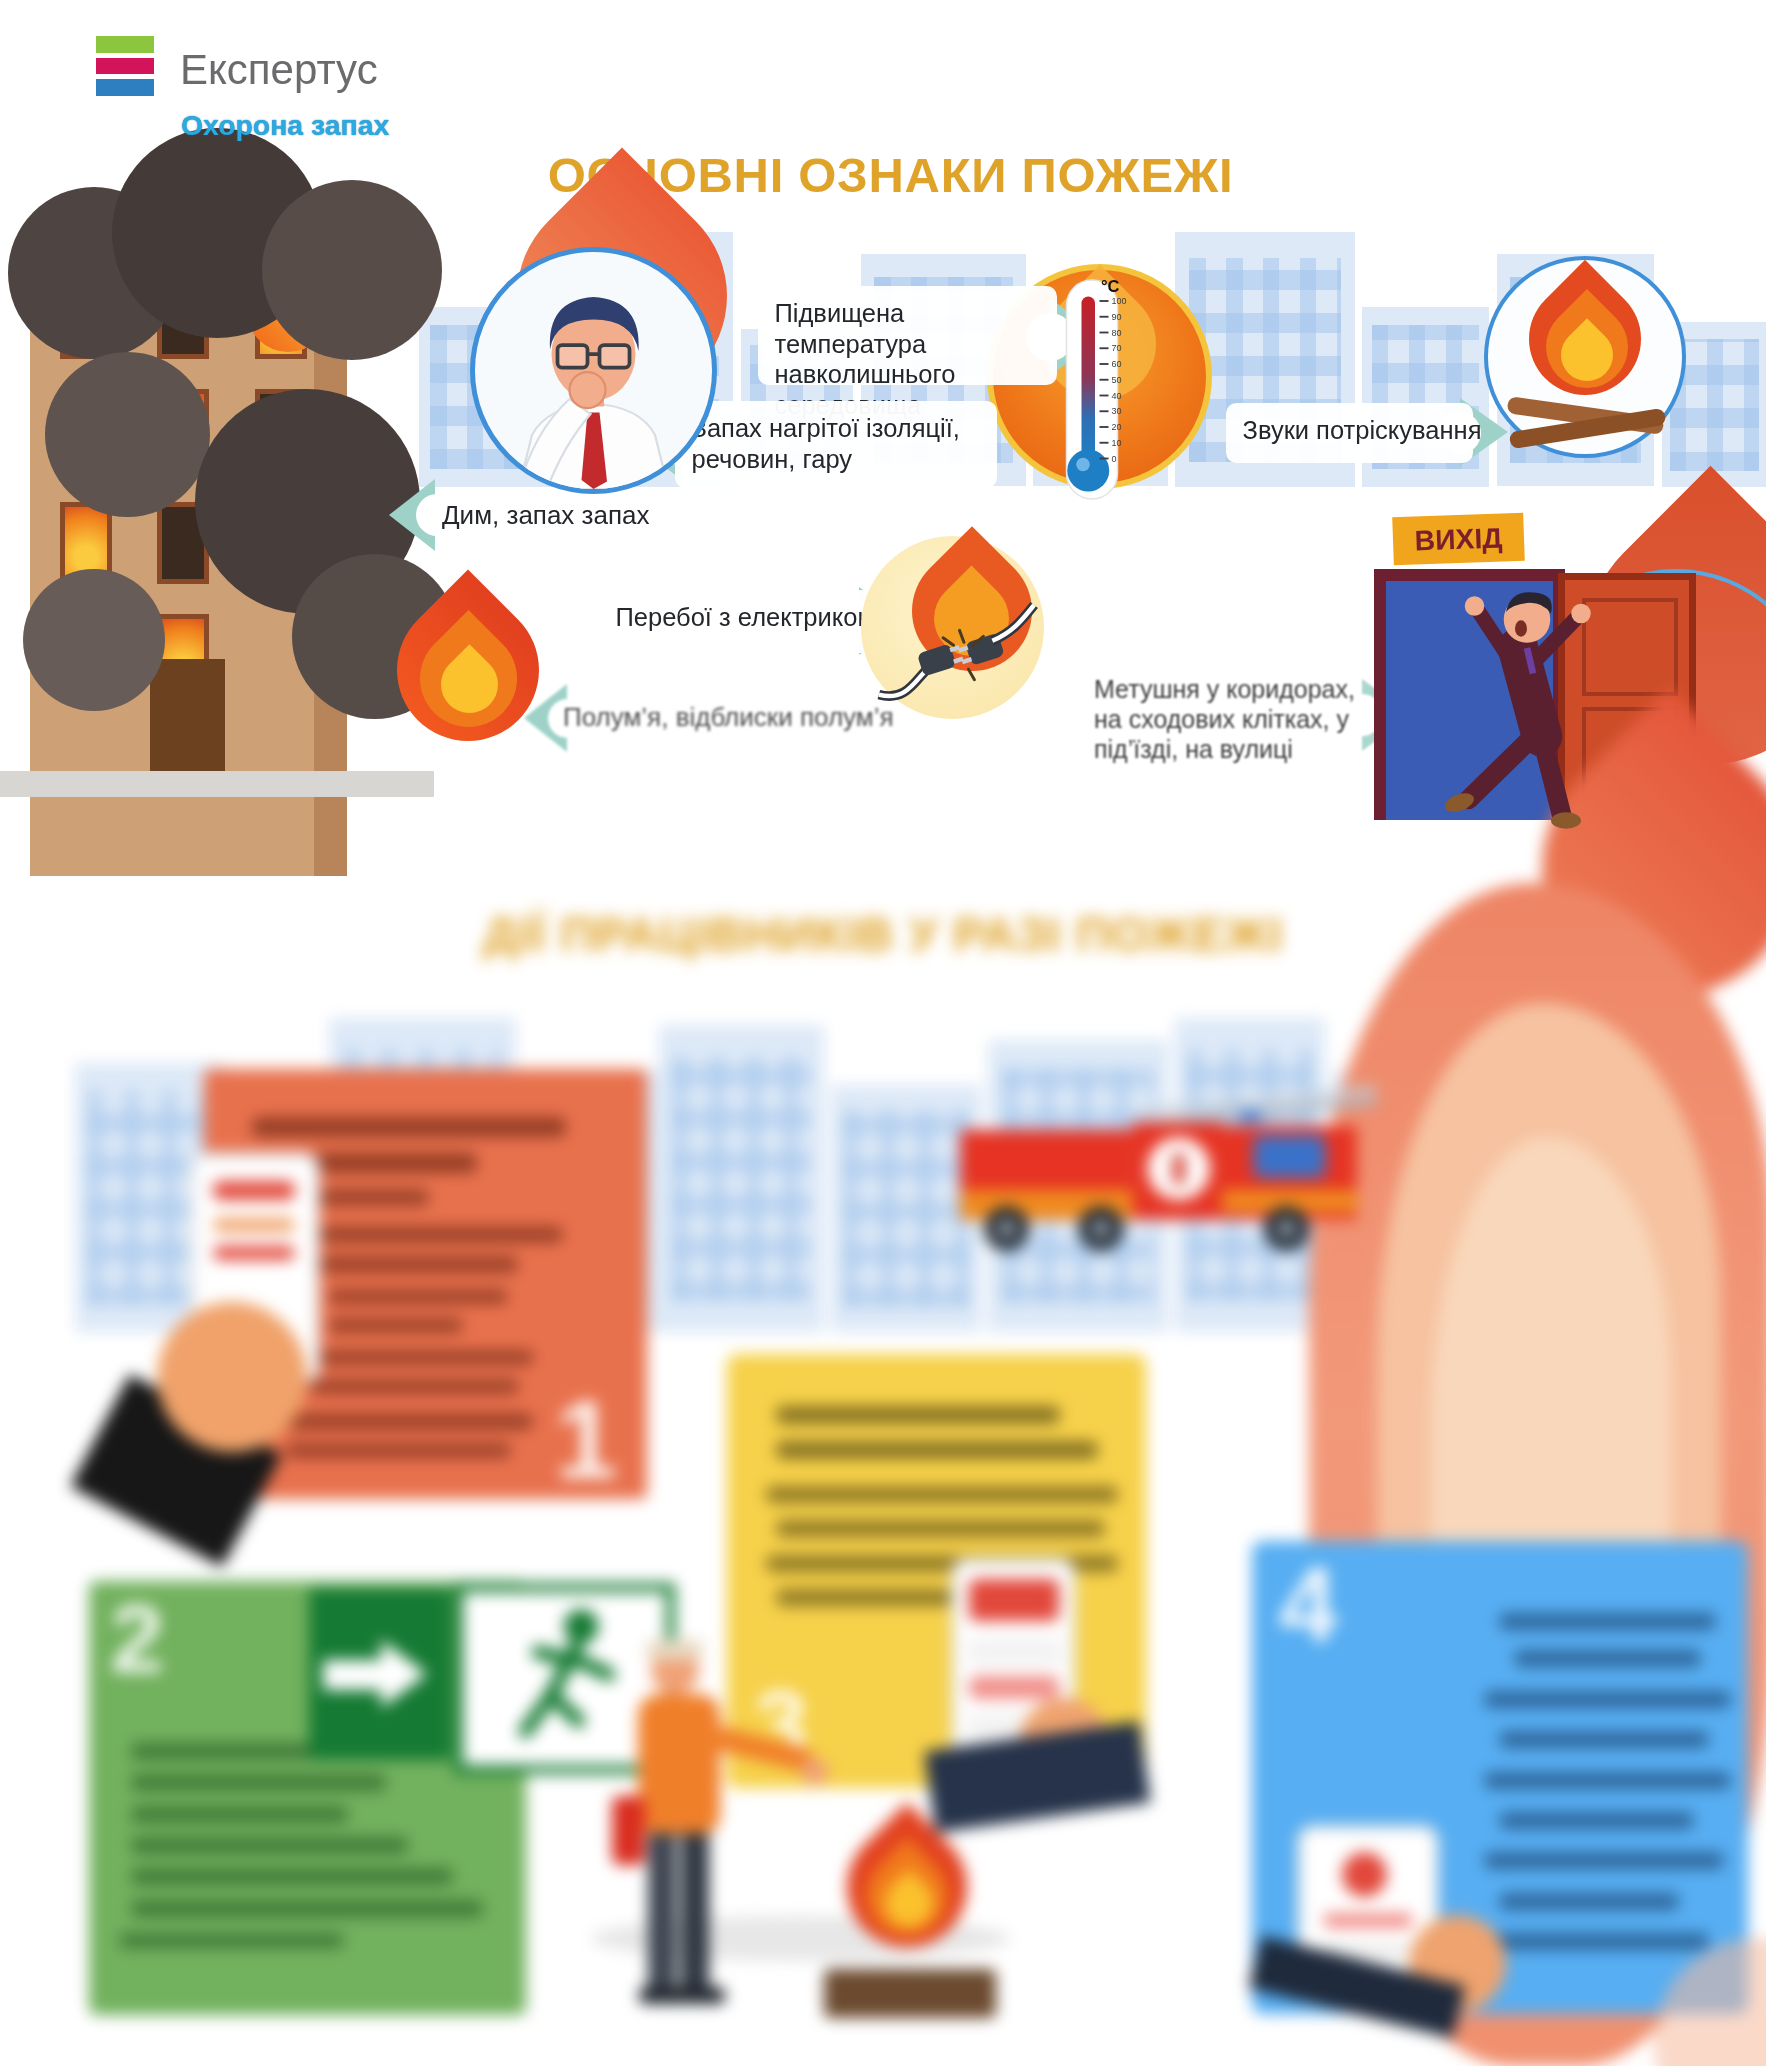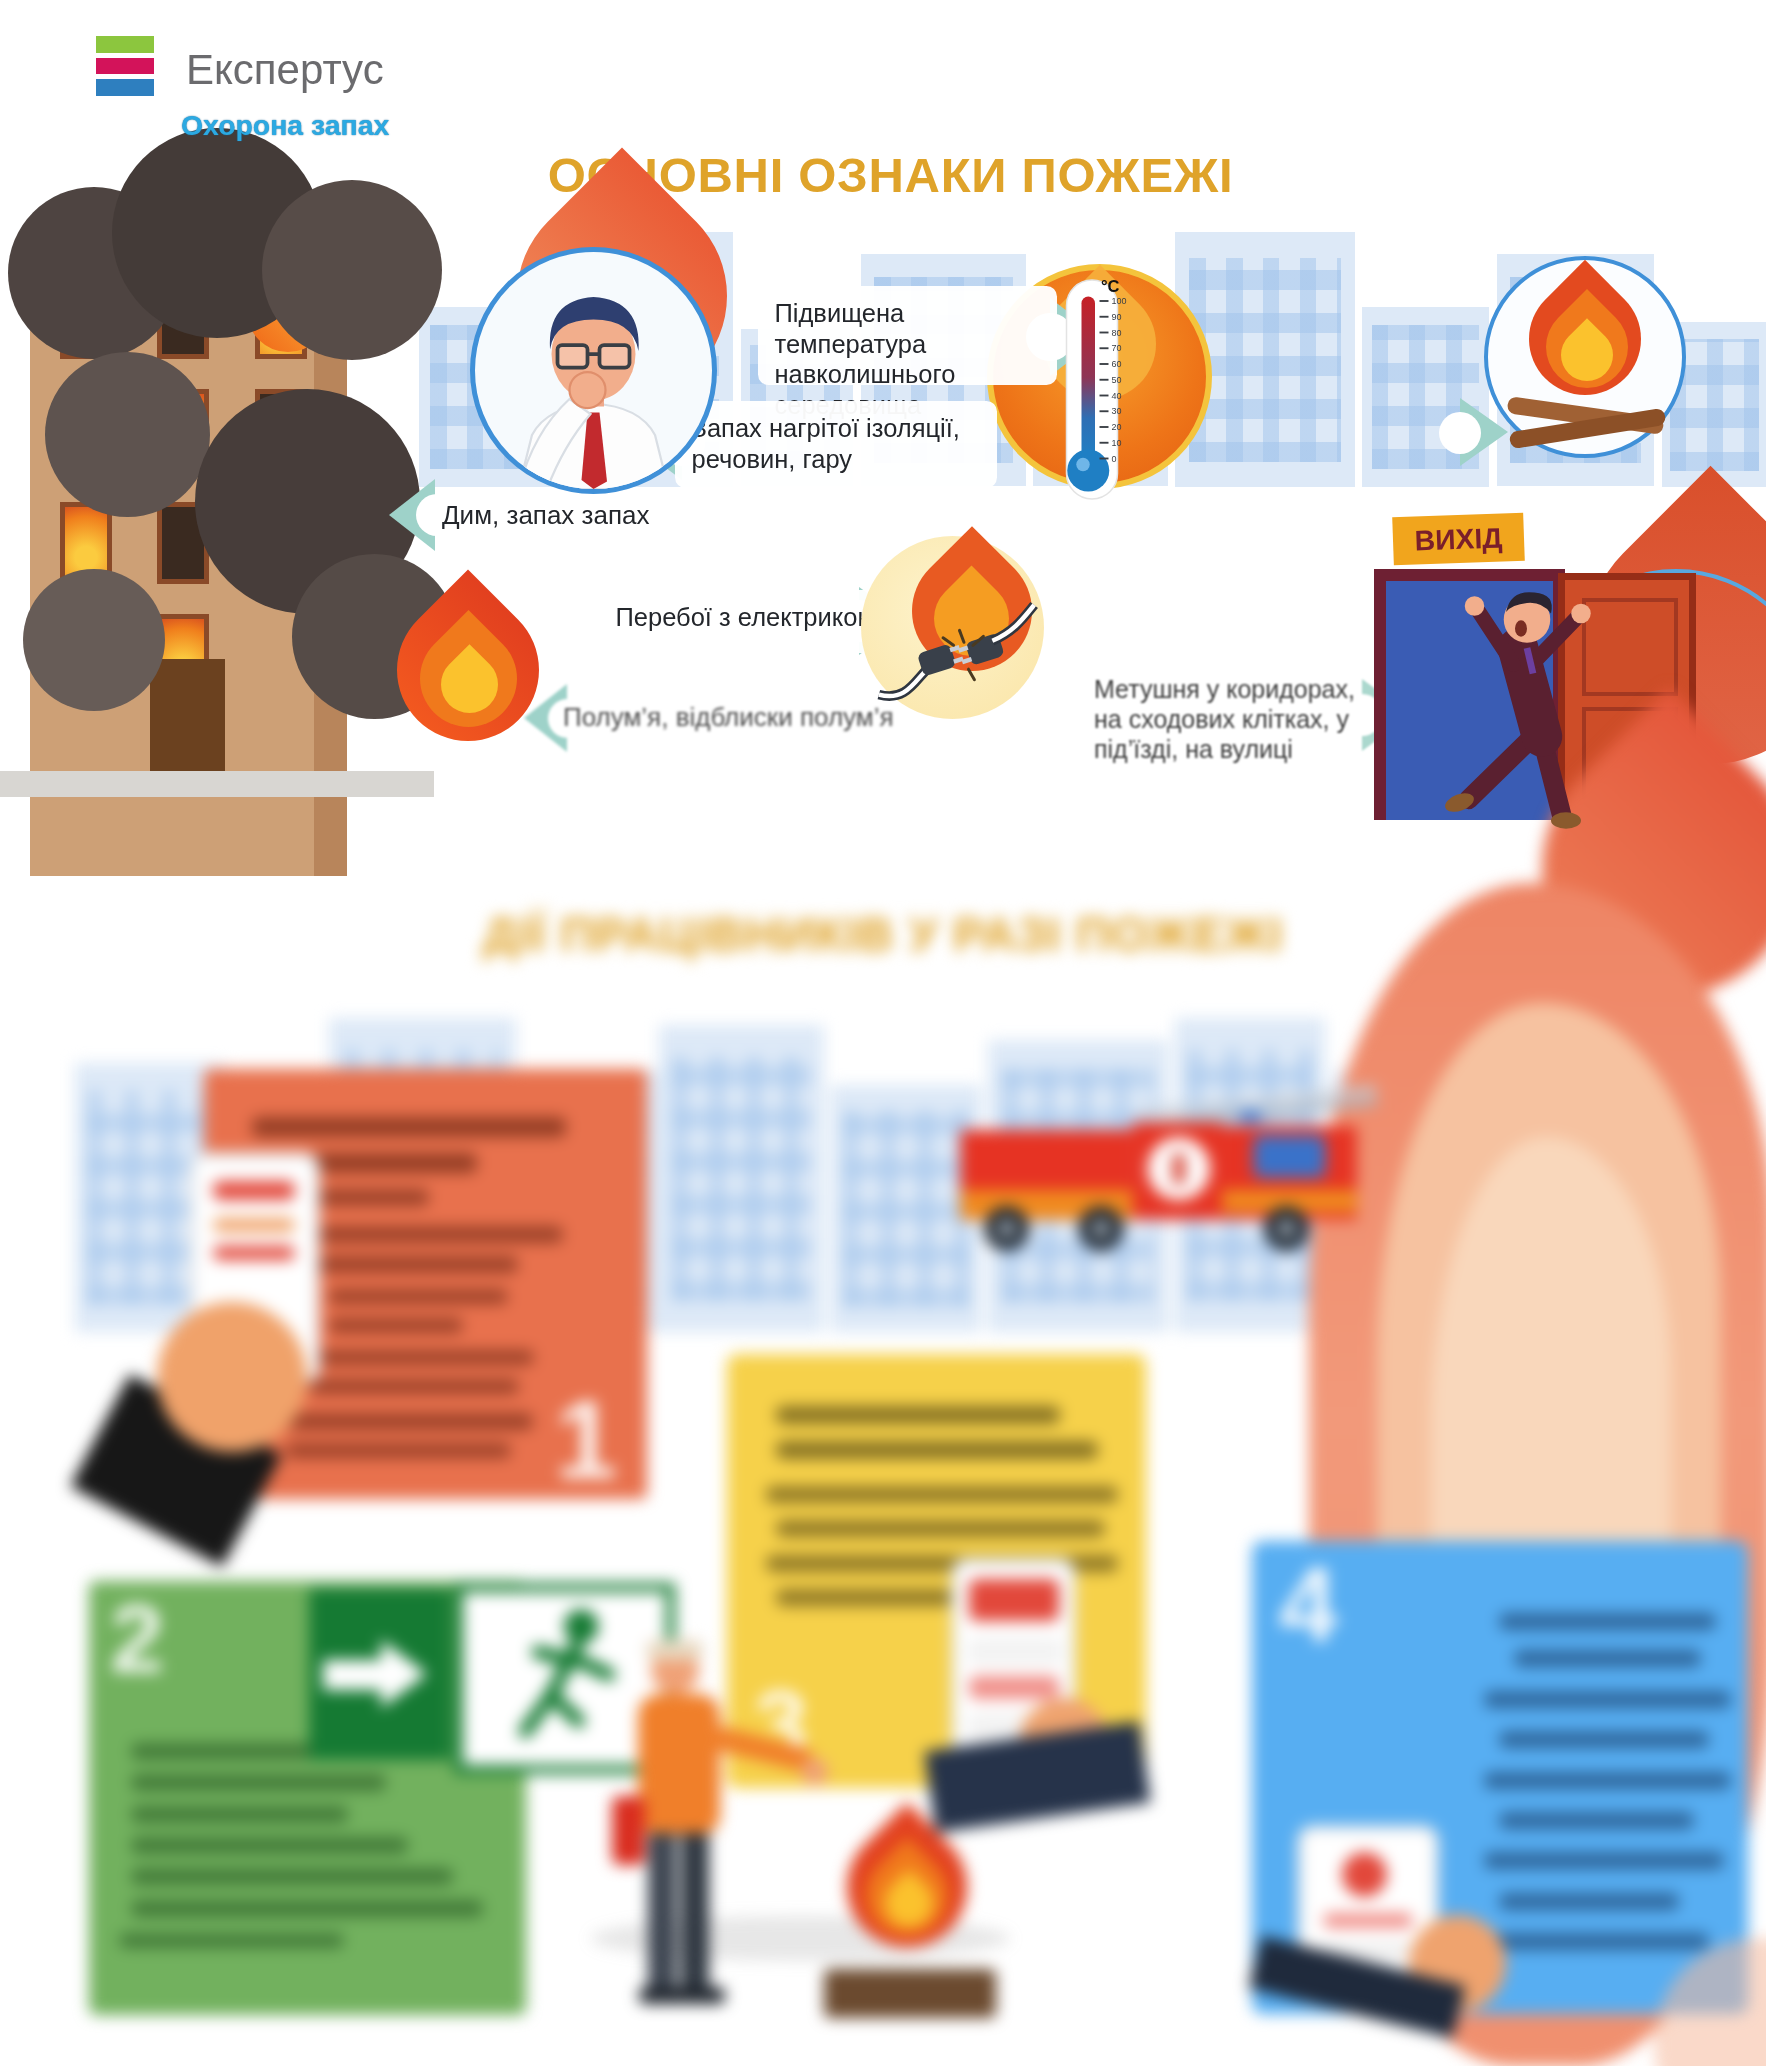--- a/index.html
+++ b/index.html
@@ -30,21 +30,21 @@
 </head>
 <body>
 
 <div class="poster">
 
   <div class="abs" style="left:96px;top:36px;">
     <div style="width:58px;height:16.5px;background:#8CC63E;margin-bottom:5.2px;"></div>
     <div style="width:58px;height:16.5px;background:#D3135A;margin-bottom:5.2px;"></div>
     <div style="width:58px;height:16.5px;background:#2E7FBF;"></div>
   </div>
-  <div class="abs" style="left:186px;top:46px;font-size:42px;color:#6B6B6E;font-weight:500;">Експертус</div>
+  <div class="abs" style="left:180px;top:46px;font-size:42px;color:#6B6B6E;font-weight:500;">Експертус</div>
   <div class="abs" style="left:181px;top:109px;font-size:28.4px;font-weight:700;color:#2BA9E2;z-index:6;
               text-shadow:0 0 1.5px #16618d;">Охорона запах</div>
 
   <div class="title" style="left:464px;top:147px;width:853px;font-size:49px;">ОСНОВНІ ОЗНАКИ ПОЖЕЖІ</div>
 
   <div class="abs" style="left:404px;top:187px;width:1362px;height:299px;">
     <div class="bldg" style="left:15px;top:120px;width:135px;height:180px;"></div>
     <div class="bldg" style="left:157px;top:45px;width:172px;height:255px;"></div>
     <div class="bldg" style="left:337px;top:142px;width:112px;height:157px;"></div>
     <div class="bldg" style="left:457px;top:67px;width:165px;height:232px;"></div>
@@ -158,20 +158,21 @@
   <div class="arrow" style="left:1050px;top:298px;border-width:39px 0 39px 51px;border-left-color:#9ED2C9;"></div>
   <div class="notch" style="left:1026px;top:313px;width:48px;height:48px;"></div>
   <div class="band" style="left:758px;top:286px;width:299px;height:99px;">Підвищена температура навколишнього середовища</div>
 
   <div class="arrow" style="left:633px;top:406px;border-width:37px 49px 37px 0;border-right-color:#9ED2C9;"></div>
   <div class="notch" style="left:660px;top:421px;width:45px;height:45px;"></div>
   <div class="band" style="left:675px;top:401px;width:322px;height:87px;">Запах нагрітої ізоляції, речовин, гару</div>
 
   <div class="arrow" style="left:1460px;top:398px;border-width:34px 0 34px 48px;border-left-color:#9ED2C9;"></div>
   <div class="notch" style="left:1439px;top:412px;width:42px;height:42px;"></div>
+  <div class="band" style="left:1226px;top:403px;width:247px;height:60px;white-space:nowrap;">Звуки потріскування</div>
 
   <div class="arrow" style="left:389px;top:479px;border-width:36px 46px 36px 0;border-right-color:#9ED2C9;"></div>
   <div class="notch" style="left:416px;top:494px;width:42px;height:42px;"></div>
   <div class="label-txt" style="left:442px;top:500px;white-space:nowrap;">Дим, запах запах</div>
 
   <div class="arrow" style="left:859px;top:587px;border-width:34px 0 34px 48px;border-left-color:#9ED2C9;"></div>
   <div class="notch" style="left:838px;top:600px;width:42px;height:42px;"></div>
   <div class="band" style="left:599px;top:590px;width:292px;height:63px;white-space:nowrap;">Перебої з електрикою</div>
 
   <div class="circ" style="left:861px;top:536px;width:183px;height:183px;background:radial-gradient(circle at 45% 40%, #FDF3CC, #FBE8AF 75%);">

